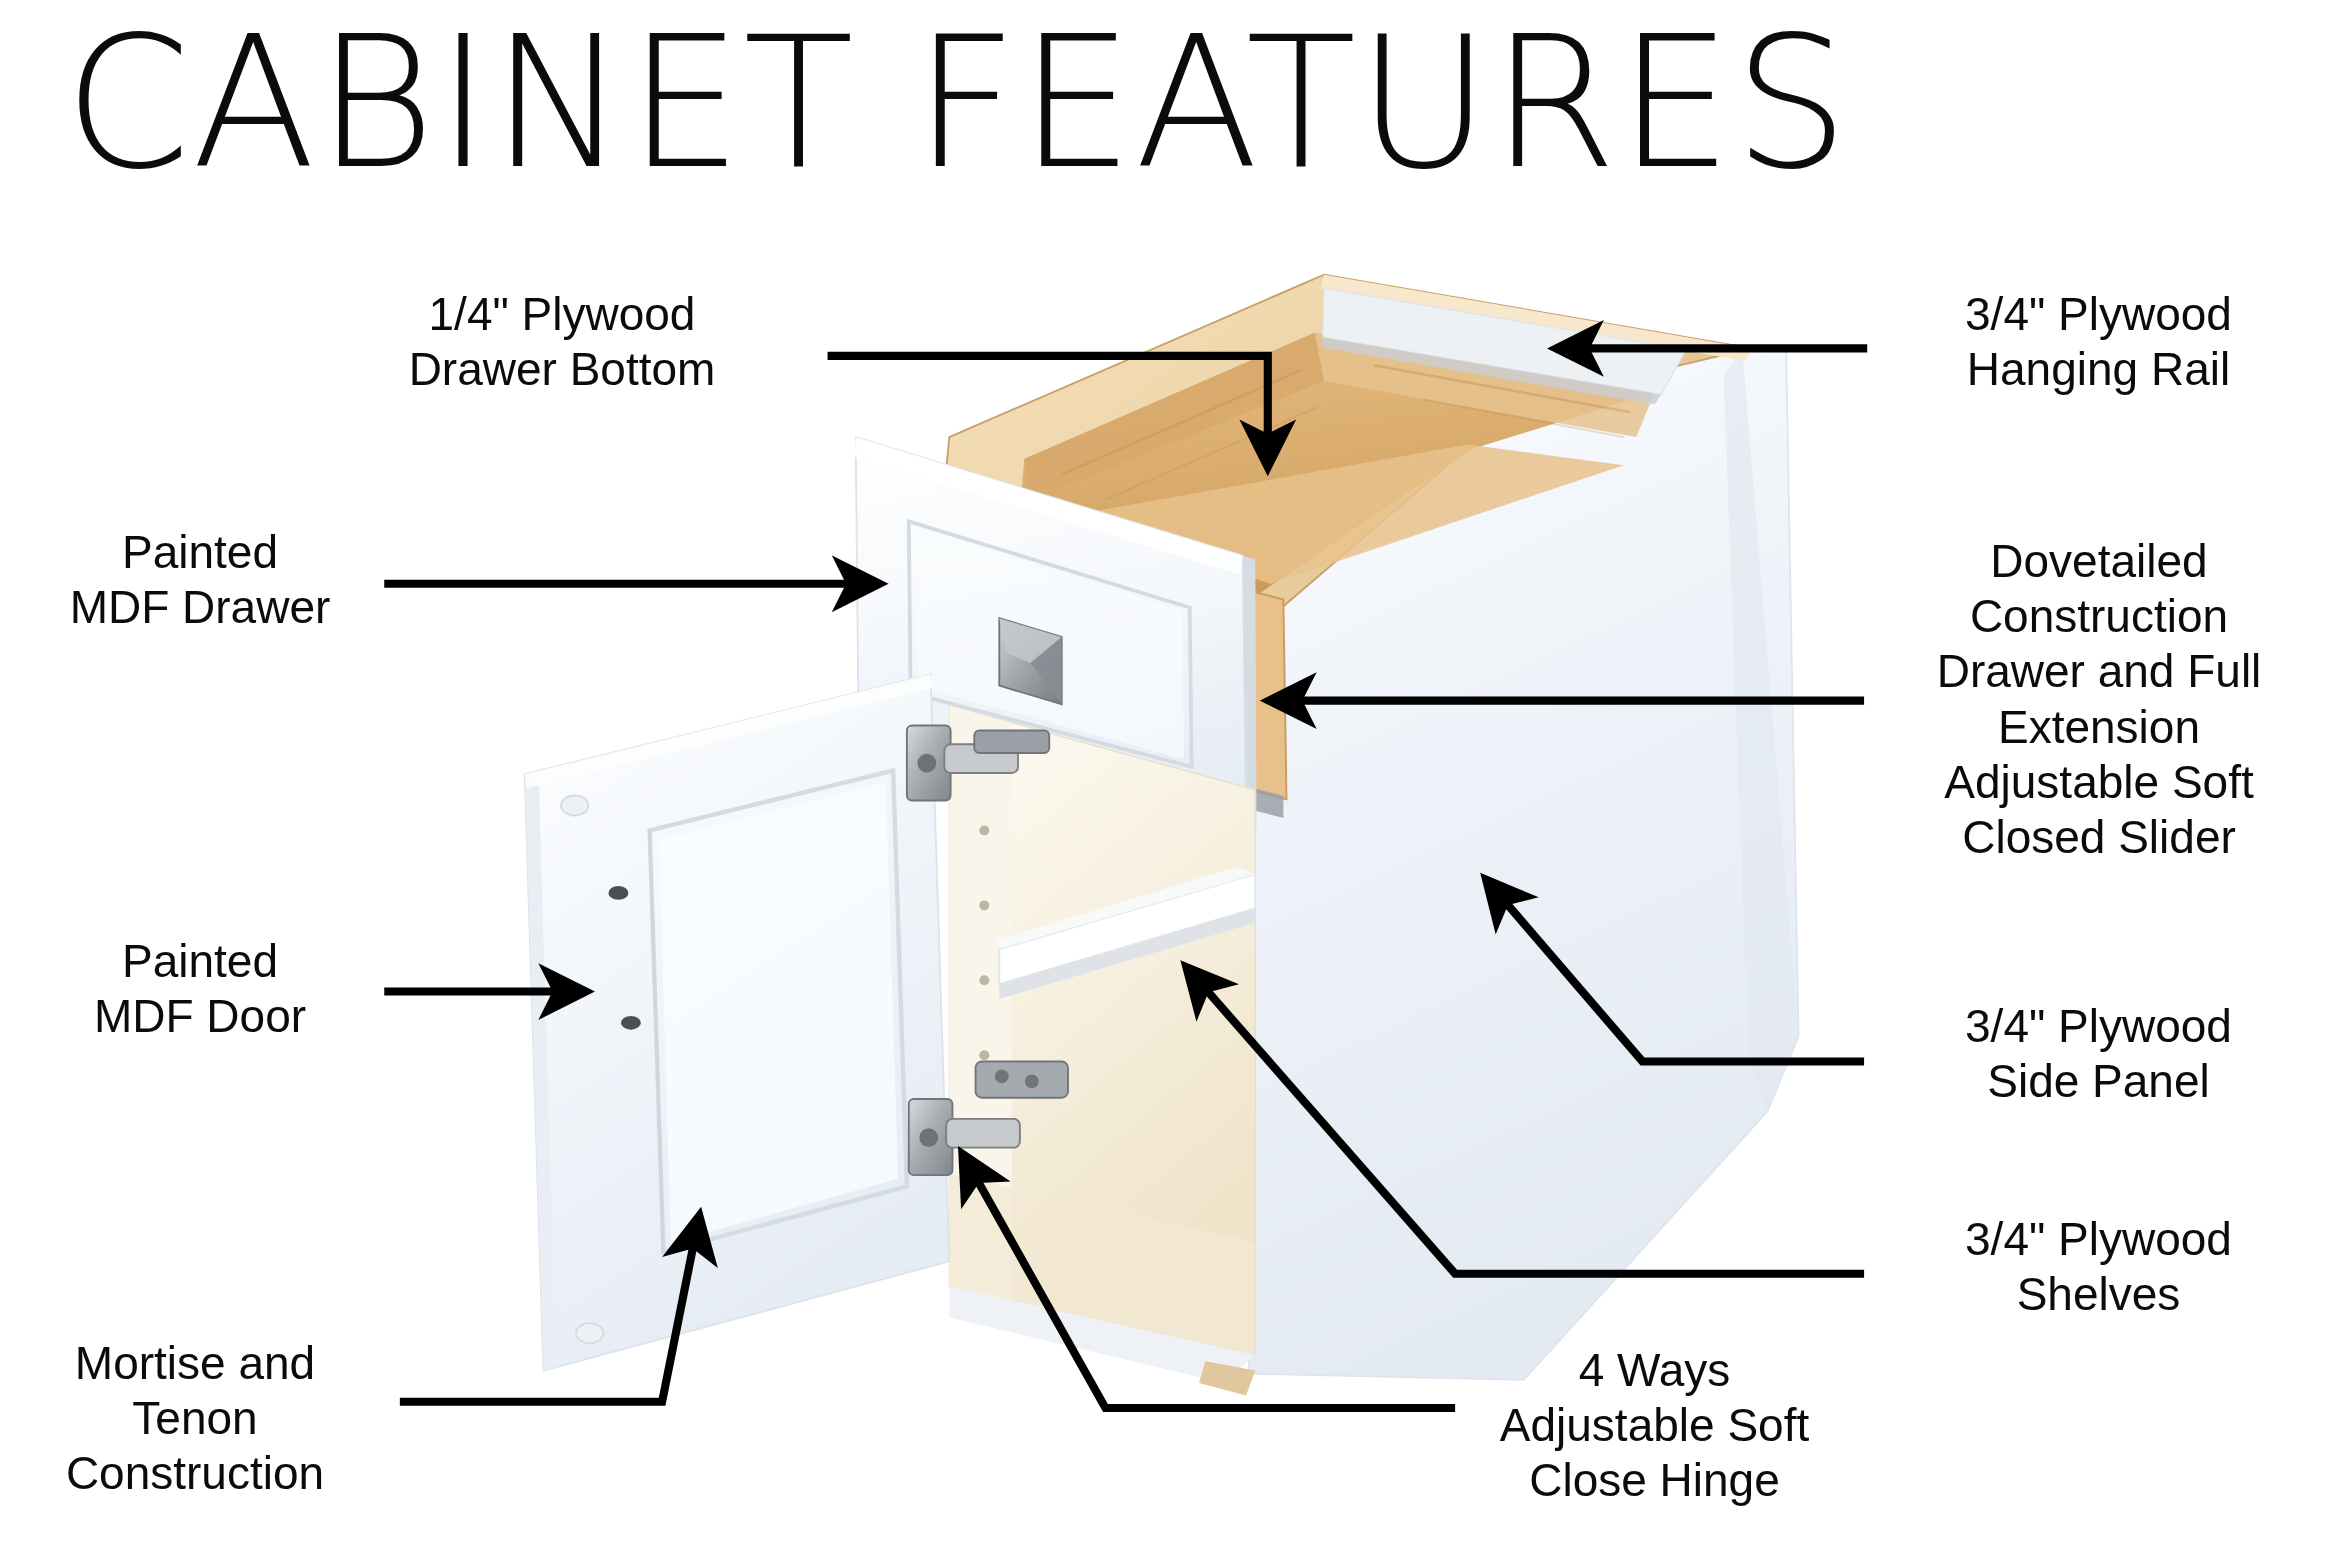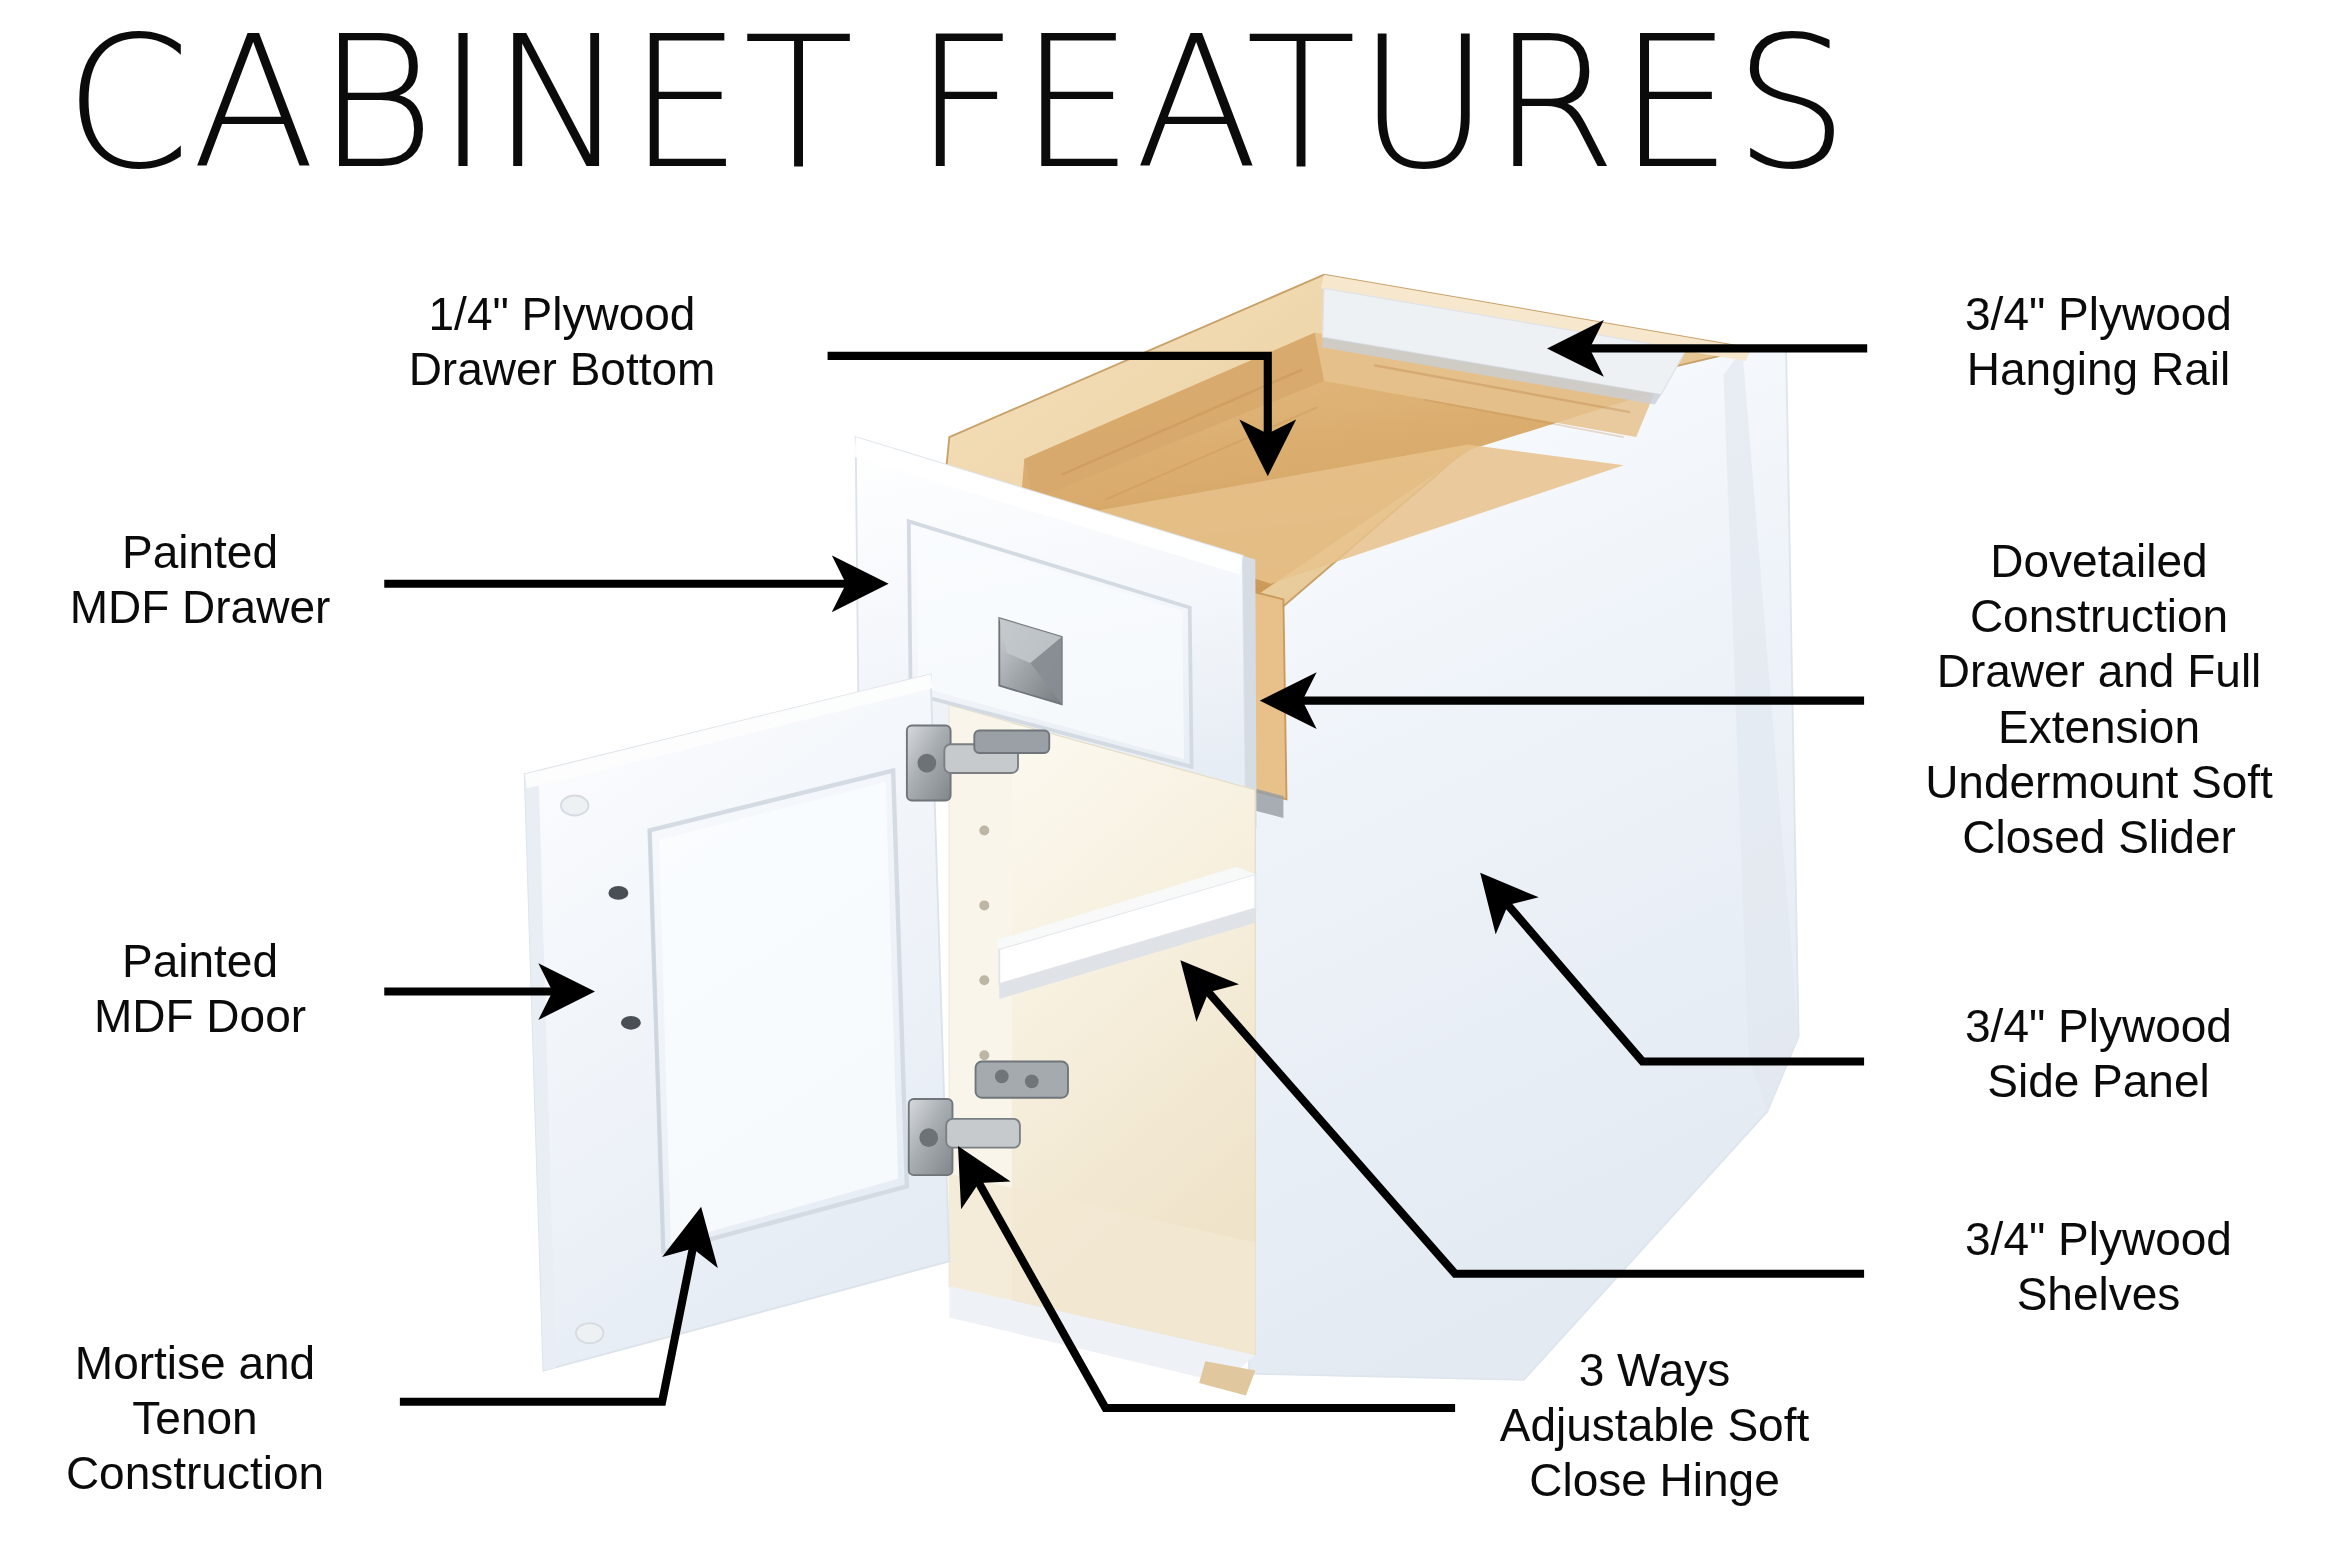--- a/index.html
+++ b/index.html
@@ -249,34 +249,34 @@
   <div class="callout right" style="left:1880px;top:287px;width:437px;">3/4" Plywood
 Hanging Rail</div>
 
   <div class="callout left" style="left:25px;top:525px;width:350px;">Painted
 MDF Drawer</div>
 
   <div class="callout right" style="left:1874px;top:534px;width:450px;">Dovetailed
 Construction
 Drawer and Full
 Extension
-Undermount Soft
+Adjustable Soft
 Closed Slider</div>
 
   <div class="callout left" style="left:25px;top:934px;width:350px;">Painted
 MDF Door</div>
 
   <div class="callout right" style="left:1880px;top:999px;width:437px;">3/4" Plywood
 Side Panel</div>
 
   <div class="callout right" style="left:1880px;top:1212px;width:437px;">3/4" Plywood
 Shelves</div>
 
   <div class="callout left" style="left:14px;top:1336px;width:362px;">Mortise and
 Tenon
 Construction</div>
 
-  <div class="callout center" style="left:1461px;top:1343px;width:387px;">3 Ways
+  <div class="callout center" style="left:1461px;top:1343px;width:387px;">4 Ways
 Adjustable Soft
 Close Hinge</div>
 
 </div>
 
 
 </body></html>

